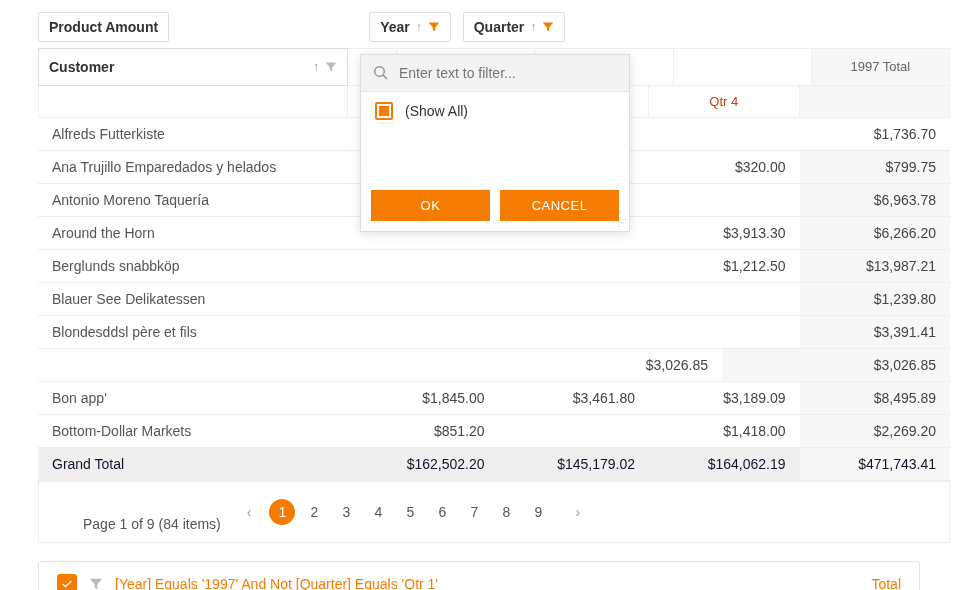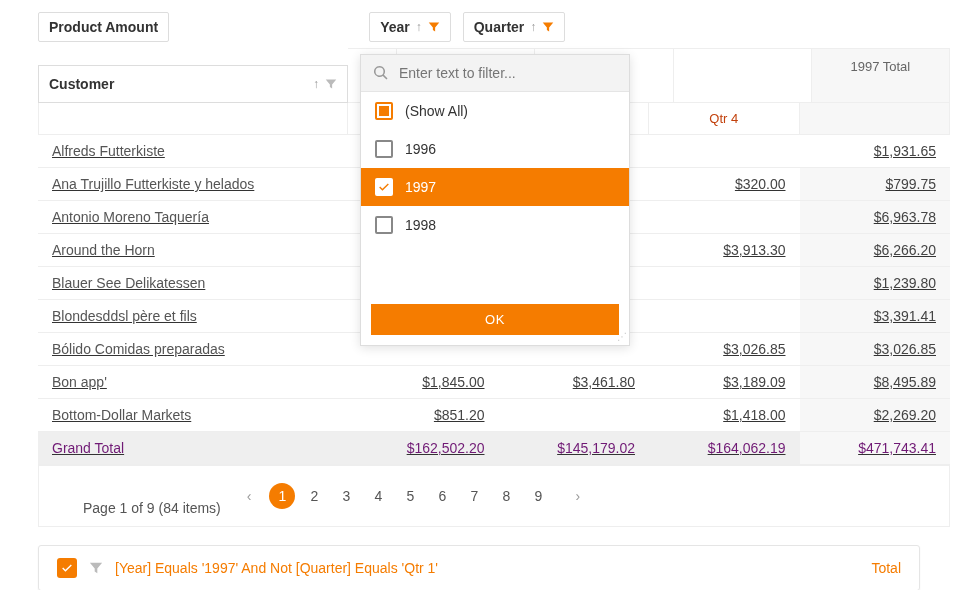--- a/index.html
+++ b/index.html
@@ -32,21 +32,20 @@
   
   .hdr-row { display: flex; padding: 0 0 0 30px; }
   .customer-cell {
     border: 1px solid #ddd;
     flex: 0 0 310px;
     padding: 10px 10px;
     display: flex;
     align-items: center;
     justify-content: space-between;
     font-weight: 600;
-    margin-top: 17px;
   }
   .customer-cell .icons { display: flex; gap: 6px; align-items: center; }
   .total-header {
     flex: 1;
     border: 1px solid #eee;
     border-left: 0;
     display: flex;
     padding-left: 48px;
   }
   .col-header {
@@ -67,41 +66,41 @@
     text-align: center;
     padding: 8px 0;
     font-size: 13px;
     color: #c2410c;
     border: 1px solid #eee;
     border-top: 0;
     border-left: 0;
   }
   .sub-col.total-col { background: #f7f7f7; }
   
-  .data-area { padding: 0 0 0 30px; text-decoration: underline; }
+  .data-area { padding: 0 0 0 30px; }
   .data-row { display: flex; border-bottom: 1px solid #eee; }
   .data-row.grand { background: #efefef; font-weight: 400; color: #444; }
   .data-cell-name {
     flex: 0 0 310px;
     padding: 8px 14px;
     color: #555;
     font-size: 14px;
     white-space: nowrap;
     overflow: hidden;
   }
   .data-cell {
     flex: 1;
     text-align: right;
     padding: 8px 14px;
     color: #444;
     font-size: 14px;
   }
   .data-cell.total-col { background: #f7f7f7; }
   .data-row.grand .data-cell,
-  .data-row.grand .data-cell-name { color: #701a75; }
+  .data-row.grand .data-cell-name { color: #0f172a; }
   
   .pager {
     display: flex;
     align-items: center;
     gap: 14px;
     padding: 10px 12px 10px 44px;
     border: 1px solid #eee;
     margin: 0 0 0 30px;
   }
   .pager-info { color: #555; margin-right: 8px; margin-top: 24px; }
@@ -271,59 +270,65 @@
       <div class="sub-col">Qtr 4</div>
       <div class="sub-col total-col"></div>
     </div>
   </div>
 
   <div class="data-area" id="rows-area">
       <div class="data-row">
         <div class="data-cell-name">Alfreds Futterkiste</div>
         <div class="data-cell"></div>
         <div class="data-cell"></div>
-        <div class="data-cell">$1,931.65</div>
-      </div>
-      <div class="data-row">
-        <div class="data-cell-name">Ana Trujillo Futterkiste y helados</div>
+        <div class="data-cell">$1,736.70</div>
+      </div>
+      <div class="data-row">
+        <div class="data-cell-name">Ana Trujillo Emparedados y helados</div>
         <div class="data-cell"></div>
         <div class="data-cell"></div>
         <div class="data-cell">$320.00</div>
         <div class="data-cell total-col">$799.75</div>
       </div>
       <div class="data-row">
         <div class="data-cell-name">Antonio Moreno Taquería</div>
         <div class="data-cell"></div>
         <div class="data-cell"></div>
         <div class="data-cell"></div>
         <div class="data-cell total-col">$6,963.78</div>
       </div>
       <div class="data-row">
         <div class="data-cell-name">Around the Horn</div>
         <div class="data-cell"></div>
         <div class="data-cell"></div>
         <div class="data-cell">$3,913.30</div>
         <div class="data-cell total-col">$6,266.20</div>
       </div>
       <div class="data-row">
+        <div class="data-cell-name">Berglunds snabbköp</div>
+        <div class="data-cell"></div>
+        <div class="data-cell"></div>
+        <div class="data-cell">$1,212.50</div>
+        <div class="data-cell total-col">$13,987.21</div>
+      </div>
+      <div class="data-row">
         <div class="data-cell-name">Blauer See Delikatessen</div>
         <div class="data-cell"></div>
         <div class="data-cell"></div>
         <div class="data-cell"></div>
         <div class="data-cell total-col">$1,239.80</div>
       </div>
       <div class="data-row">
         <div class="data-cell-name">Blondesddsl père et fils</div>
         <div class="data-cell"></div>
         <div class="data-cell"></div>
         <div class="data-cell"></div>
         <div class="data-cell total-col">$3,391.41</div>
       </div>
       <div class="data-row">
-        <div class="data-cell-name">Bólido Comidas preparadas</div>
         <div class="data-cell"></div>
         <div class="data-cell"></div>
         <div class="data-cell">$3,026.85</div>
         <div class="data-cell total-col">$3,026.85</div>
       </div>
       <div class="data-row">
         <div class="data-cell-name">Bon app'</div>
         <div class="data-cell">$1,845.00</div>
         <div class="data-cell">$3,461.80</div>
         <div class="data-cell">$3,189.09</div>
@@ -359,42 +364,25 @@
         </svg>
       <input type="text" placeholder="Enter text to filter..." style="">
     </div>
     <div class="filter-list">
       <div class="filter-item">
         <span class="cb indet">
             <span class="sq"></span>
           </span>
         <span>(Show All)</span>
       </div>
-      <div id="filter-items">
-          <div class="filter-item">
-            <span class="cb"></span>
-            <span>1996</span>
-          </div>
-          <div class="filter-item selected">
-            <span class="cb checked">
-              <svg viewBox="0 0 16 16">
-                <path d="M6.2 12.3L2.5 8.6l1.1-1.1 2.6 2.6 6.2-6.2 1.1 1.1z"></path>
-              </svg>
-            </span>
-            <span>1997</span>
-          </div>
-          <div class="filter-item">
-            <span class="cb"></span>
-            <span>1998</span>
-          </div>
-        </div>
     </div>
     <div style="height:50px"></div>
     <div class="filter-actions">
       <button class="btn">OK</button>
+      <button class="btn">CANCEL</button>
       <span class="resize-grip">⋰</span>
     </div>
   </div>
 
   <div class="footer-bar">
     <span class="footer-cb">
       <svg viewBox="0 0 16 16">
           <path d="M6.2 12.3L2.5 8.6l1.1-1.1 2.6 2.6 6.2-6.2 1.1 1.1z"></path>
         </svg>
     </span>

